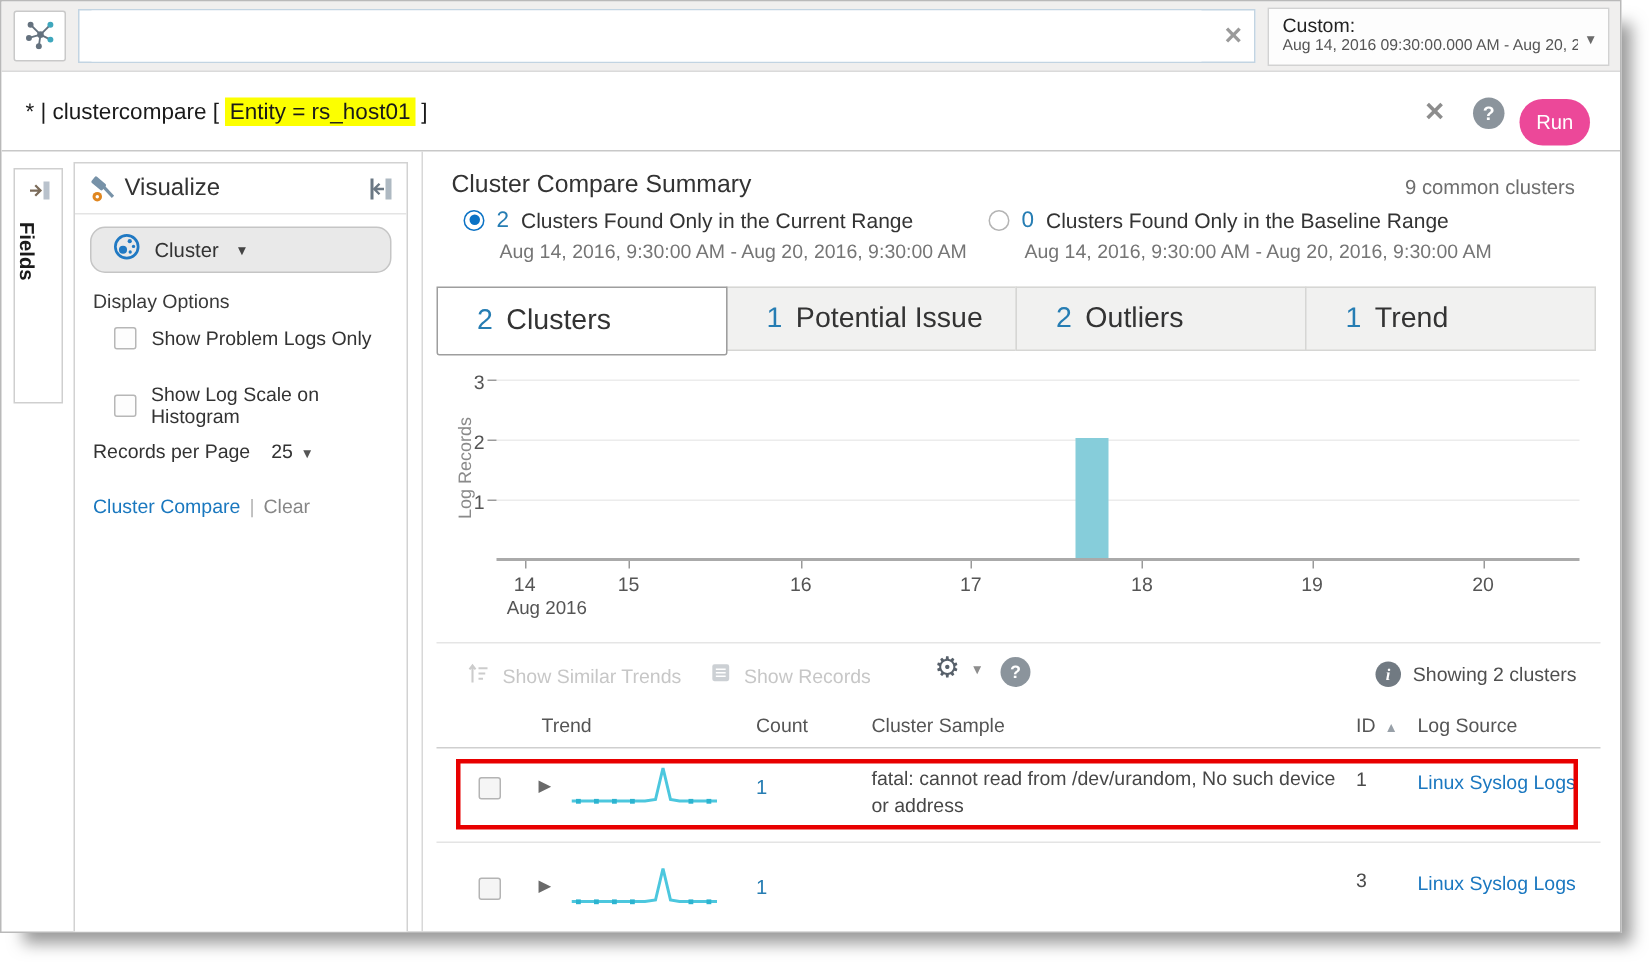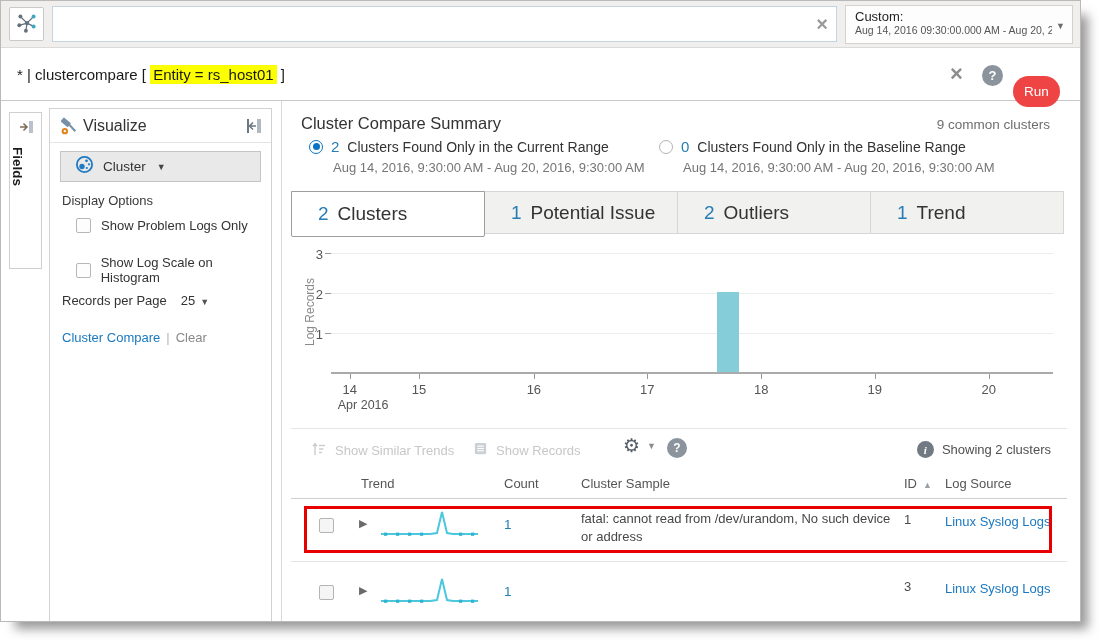--- a/index.html
+++ b/index.html
@@ -14,29 +14,29 @@
   .datectl{position:absolute;left:844px;top:4px;width:228px;height:39px;background:#fdfdfd;border:1px solid #d2d2d2;padding:3px 20px 3px 9px;cursor:pointer}
   .datectl .l1{font-size:13px;color:#222}
   .datectl .l2{font-size:10.5px;color:#555;white-space:nowrap;overflow:hidden}
   .datectl .tri{position:absolute;right:7px;top:15px;font-size:9px;color:#6b6b6b}
   
   .querybar{position:absolute;left:0;top:47px;width:100%;height:53px;background:#fff;border-bottom:1px solid #c8c8c8}
   .qtext{position:absolute;left:16px;top:18px;font-size:15px;color:#1a1a1a;white-space:pre}
   .hl{background:#fcff00;padding:1px 3px}
   .q-x{position:absolute;left:949px;top:13px;font-size:22px;font-weight:700;color:#8d8d8d;cursor:pointer}
   .helpcircle{width:21px;height:21px;border-radius:50%;background:#8b949c;color:#fff;font-size:13px;font-weight:700;display:flex;align-items:center;justify-content:center;cursor:pointer}
-  .runbtn{position:absolute;left:1012px;top:28px;width:47px;height:31px;border-radius:16px;background:#ef4444;color:#fff;font-size:13.5px;border:none;cursor:pointer}
+  .runbtn{position:absolute;left:1012px;top:18px;width:47px;height:31px;border-radius:16px;background:#ec4899;color:#fff;font-size:13.5px;border:none;cursor:pointer}
   
   .vdivider{position:absolute;left:280px;top:100px;width:1px;height:522px;background:#d8d8d8}
   .fieldsrail{position:absolute;left:8px;top:111px;width:33px;height:157px;border:1px solid #cfcfcf;background:#fff;text-align:center;cursor:pointer}
   .fieldsrail .vtext{writing-mode:vertical-rl;font-size:13.5px;font-weight:700;color:#1a1a1a;margin-top:8px}
   .vizpanel{position:absolute;left:48px;top:107px;width:223px;height:515px;border:1px solid #d2d2d2;background:#fff}
   .vizhead{position:absolute;left:0;top:0;width:100%;height:34px;border-bottom:1px solid #e4e4e4}
   .vizhead .t{position:absolute;left:33px;top:8px;font-size:16px;color:#333}
-  .clusterbtn{position:absolute;left:10px;top:42px;width:201px;height:31px;background:#e9e9e9;border:1px solid #c5c5c5;border-radius:0;cursor:pointer;display:flex;align-items:center;padding-left:14px;gap:9px}
+  .clusterbtn{position:absolute;left:10px;top:42px;width:201px;height:31px;background:#e9e9e9;border:1px solid #c5c5c5;border-radius:10px;cursor:pointer;display:flex;align-items:center;padding-left:14px;gap:9px}
   .clusterbtn .lbl{font-size:13.5px;color:#333}
   .clusterbtn .tri{font-size:9px;color:#444;margin-left:2px}
   .sideh{position:absolute;left:12px;font-size:13px;color:#3a3a3a}
   .cbrow{position:absolute;left:26px;display:flex;align-items:center;gap:10px;font-size:13px;color:#333}
   .cbrow input{appearance:none;-webkit-appearance:none;width:15px;height:15px;border:1px solid #b7b7b7;border-radius:2px;background:#fdfdfd;cursor:pointer}
   .rpp{position:absolute;left:12px;font-size:13px;color:#333}
   .rpp .val{margin-left:14px}
   .rpp .tri{font-size:9px;color:#555;margin-left:5px}
   .sidelinks{position:absolute;left:12px;font-size:13px}
   .link{color:#1a78bf;cursor:pointer;text-decoration:none}
@@ -230,21 +230,21 @@
     </div>
     <div class="tab">
       <span class="num">1</span>
       <span class="tlabel">Trend</span>
     </div>
   </div>
 
   <div class="ylab">Log Records</div>
   <div class="plot">
     <div class="baseline"></div>
-    <div class="xlab" style="left: calc(2.6% - 12px);">Apr 2016</div>
+    <div class="xlab" style="left: calc(2.6% - 12px);">Aug 2016</div>
   <div class="gridline" style="bottom: 40px;"></div>
       <div class="ytickmark" style="bottom: 40px;"></div>
       <div class="yticklabel" style="bottom: 32px;">1</div>
       <div class="gridline" style="bottom: 80px;"></div>
       <div class="ytickmark" style="bottom: 80px;"></div>
       <div class="yticklabel" style="bottom: 72px;">2</div>
       <div class="gridline" style="bottom: 120px;"></div>
       <div class="ytickmark" style="bottom: 120px;"></div>
       <div class="yticklabel" style="bottom: 112px;">3</div>
       <div class="xtickmark" style="left: 2.6%;"></div>

